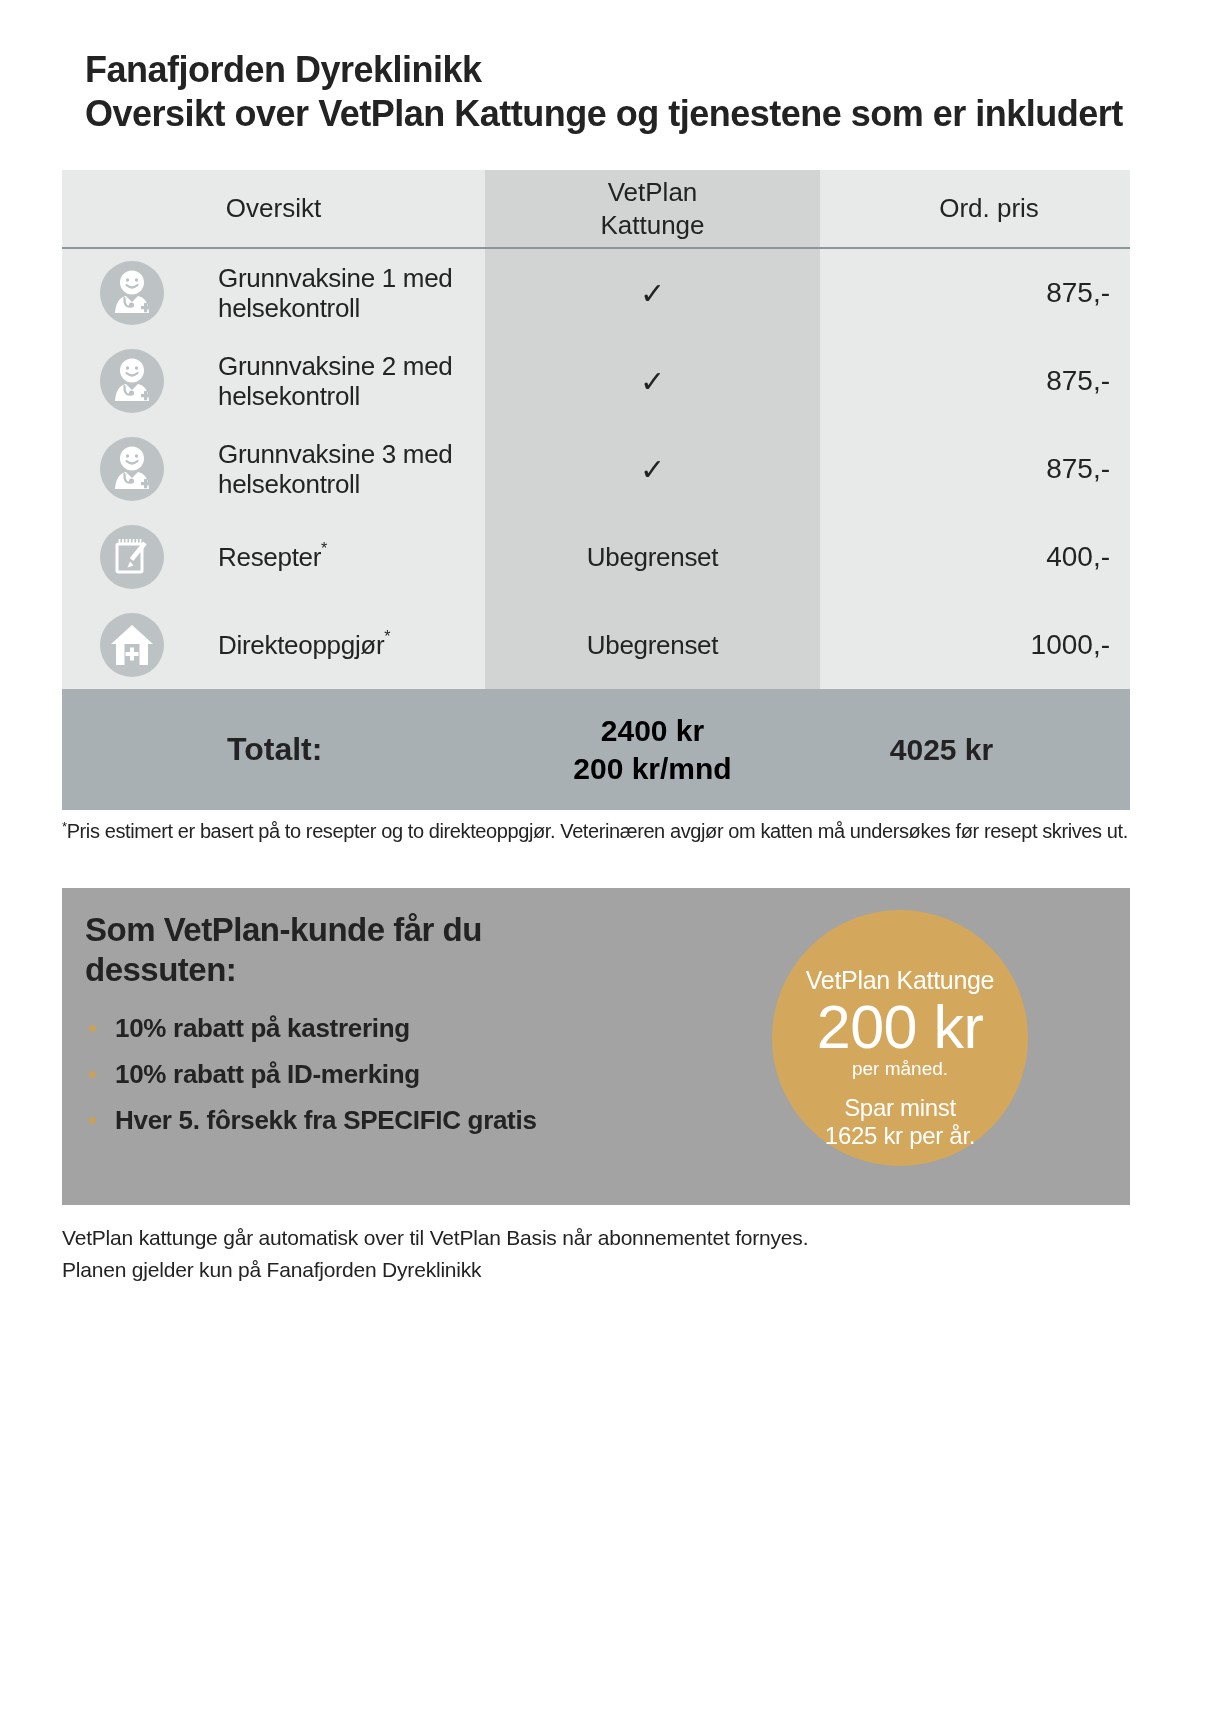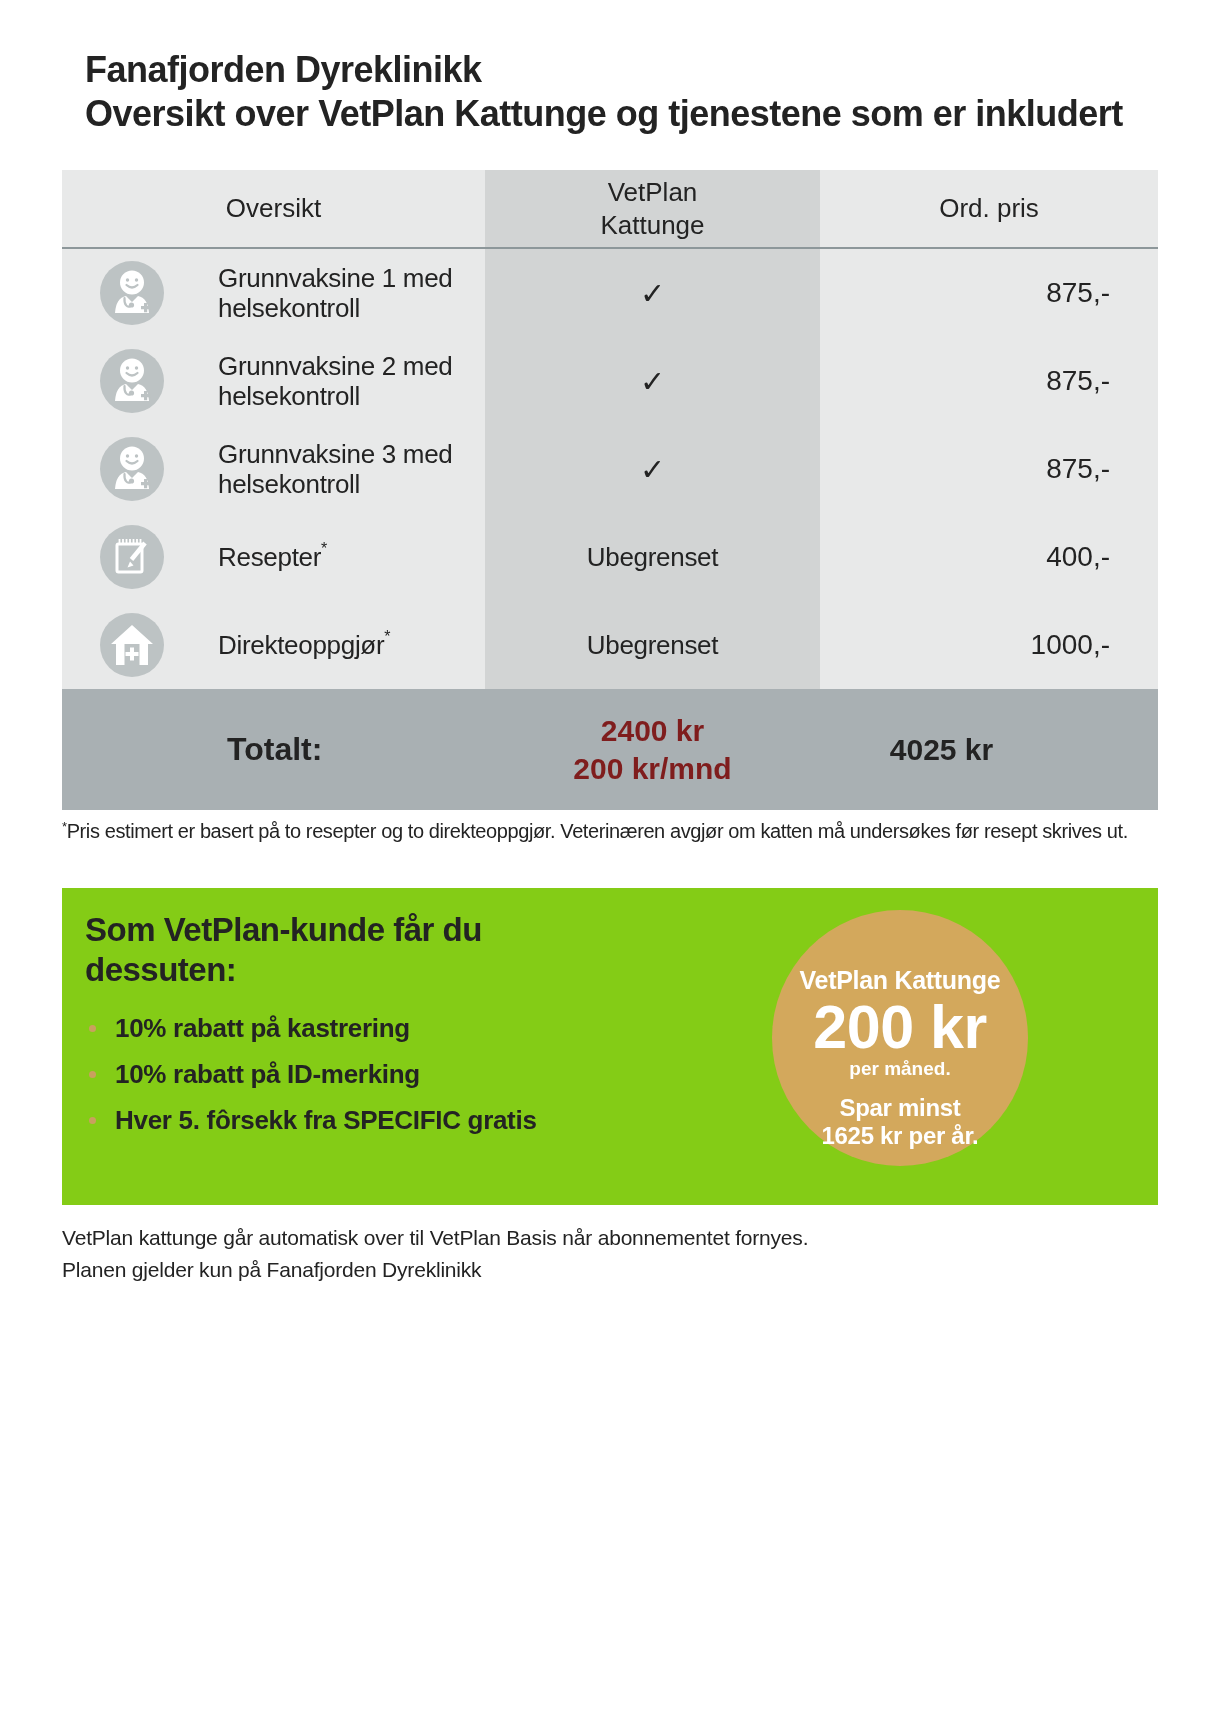--- a/index.html
+++ b/index.html
@@ -1,17 +1,17 @@
 <!DOCTYPE html>
 <html><head>
 <meta charset="utf-8">
 <style>
   * { margin:0; padding:0; box-sizing:border-box; }
   body { background:#ffffff; font-family:"Liberation Sans", sans-serif; color:#232323; }
-  .page { position:relative; width:1220px; height:1724px; background:#ffffff; overflow:hidden;padding-left:16px; }
+  .page { position:relative; width:1130px; height:1724px; background:#ffffff; overflow:hidden;padding-left:16px; }
 
   
   .title { position:absolute; left:85px; top:48px; font-size:36px; font-weight:bold;
            line-height:1.22; letter-spacing:-0.5px; }
 
   
   .vtable { position:absolute; left:62px; top:170px; width:1096px; }
   .thead { display:flex; height:77px; }
   .thead .hc { display:flex; align-items:center; justify-content:center;
                font-size:26px; text-align:center; line-height:1.25; }
@@ -28,45 +28,45 @@
   .svc-label .l1, .svc-label .l2 { display:block; }
   sup.ast { font-size:16px; vertical-align:top; position:relative; top:-2px; }
   .cell-plan { justify-content:center; font-size:26px; letter-spacing:-0.3px; }
   .cell-plan.check { font-family:"DejaVu Sans", sans-serif; font-size:30px; }
   .cell-price { justify-content:flex-end; padding-right:48px; font-size:28px; font-weight:normal; }
 
   .total-row { display:flex; height:121px; background:#a9b0b3; }
   .total-label { width:423px; display:flex; align-items:center; padding-left:165px;
                  font-size:32px; font-weight:bold; }
   .total-plan { width:335px; display:flex; flex-direction:column; align-items:center;
-                justify-content:center; color:#7f1d1d; font-size:30px; font-weight:bold;
+                justify-content:center; color:#000000; font-size:30px; font-weight:bold;
                 line-height:1.25; }
   .total-price { width:338px; display:flex; align-items:center; justify-content:center;
                  padding-right:95px; font-size:30px; font-weight:bold; }
 
   
   .footnote { position:absolute; left:62px; top:820px; width:1140px; font-size:20px;
               letter-spacing:-0.4px; white-space:nowrap; }
   .footnote sup { font-size:13px; vertical-align:top; position:relative; top:-1px; }
 
   
   .benefits { position:absolute; left:62px; top:888px; width:1096px; height:317px;
-              background:#84cc16; }
+              background:#a3a3a3; }
   .ben-heading { position:absolute; left:23px; top:22px; font-size:33px; font-weight:bold;
                  line-height:1.22; letter-spacing:-0.5px; }
   .ben-list { position:absolute; left:27px; top:124px; }
   .ben-item { display:flex; align-items:center; height:33px; margin-bottom:13px;
               font-size:26px; font-weight:bold; letter-spacing:-0.3px; }
   .dot { width:7px; height:7px; border-radius:50%; background:#c9a05e; margin-right:19px;
          flex:0 0 auto; }
 
   
   .badge { position:absolute; left:710px; top:22px; width:256px; height:256px;
            border-radius:50%; background:#d3a85c; color:#ffffff; text-align:center;
-           font-weight:bold; }
+           font-weight:normal; }
   .badge-title { margin-top:56px; font-size:25px; letter-spacing:-0.3px; }
   .badge-price { font-size:61px; line-height:1.05; letter-spacing:-0.5px; }
   .badge-per { font-size:19px; line-height:1.0; }
   .badge-save { margin-top:16px; font-size:24px; line-height:1.18; letter-spacing:-0.3px; }
 
   
   .footer { position:absolute; left:62px; top:1222px; font-size:21px; line-height:1.5;
             letter-spacing:-0.2px; }
 </style>
 </head>

